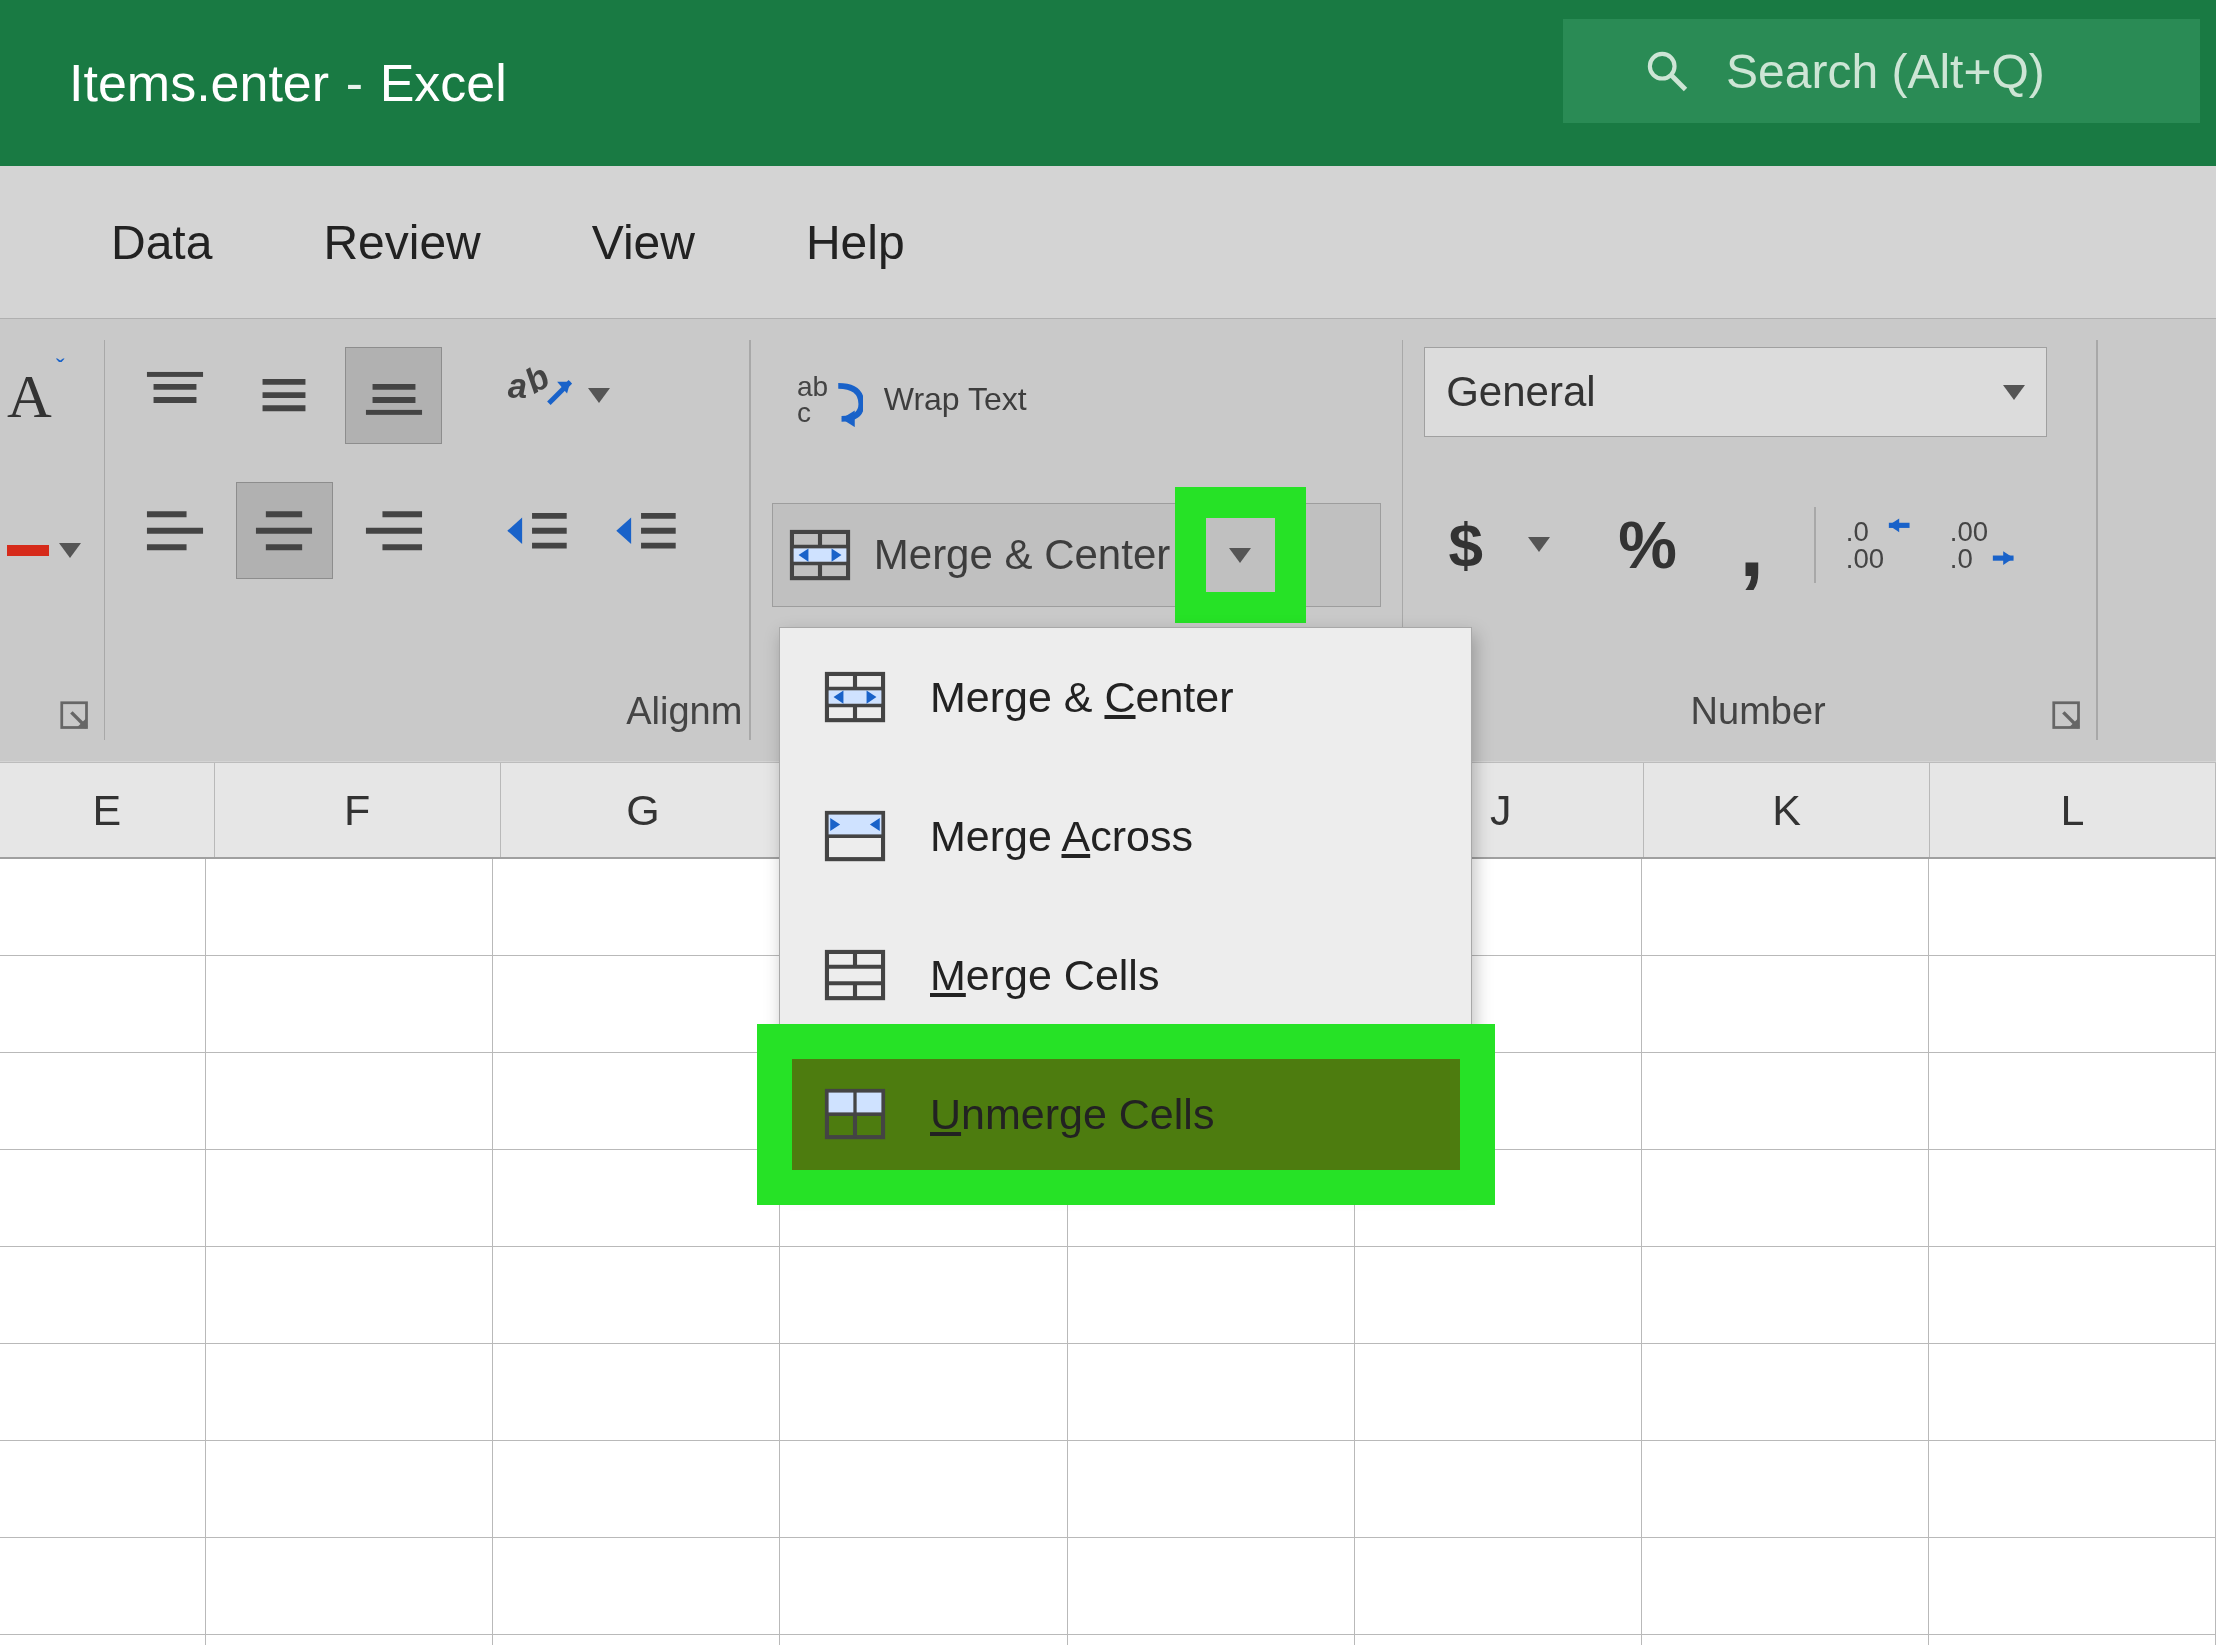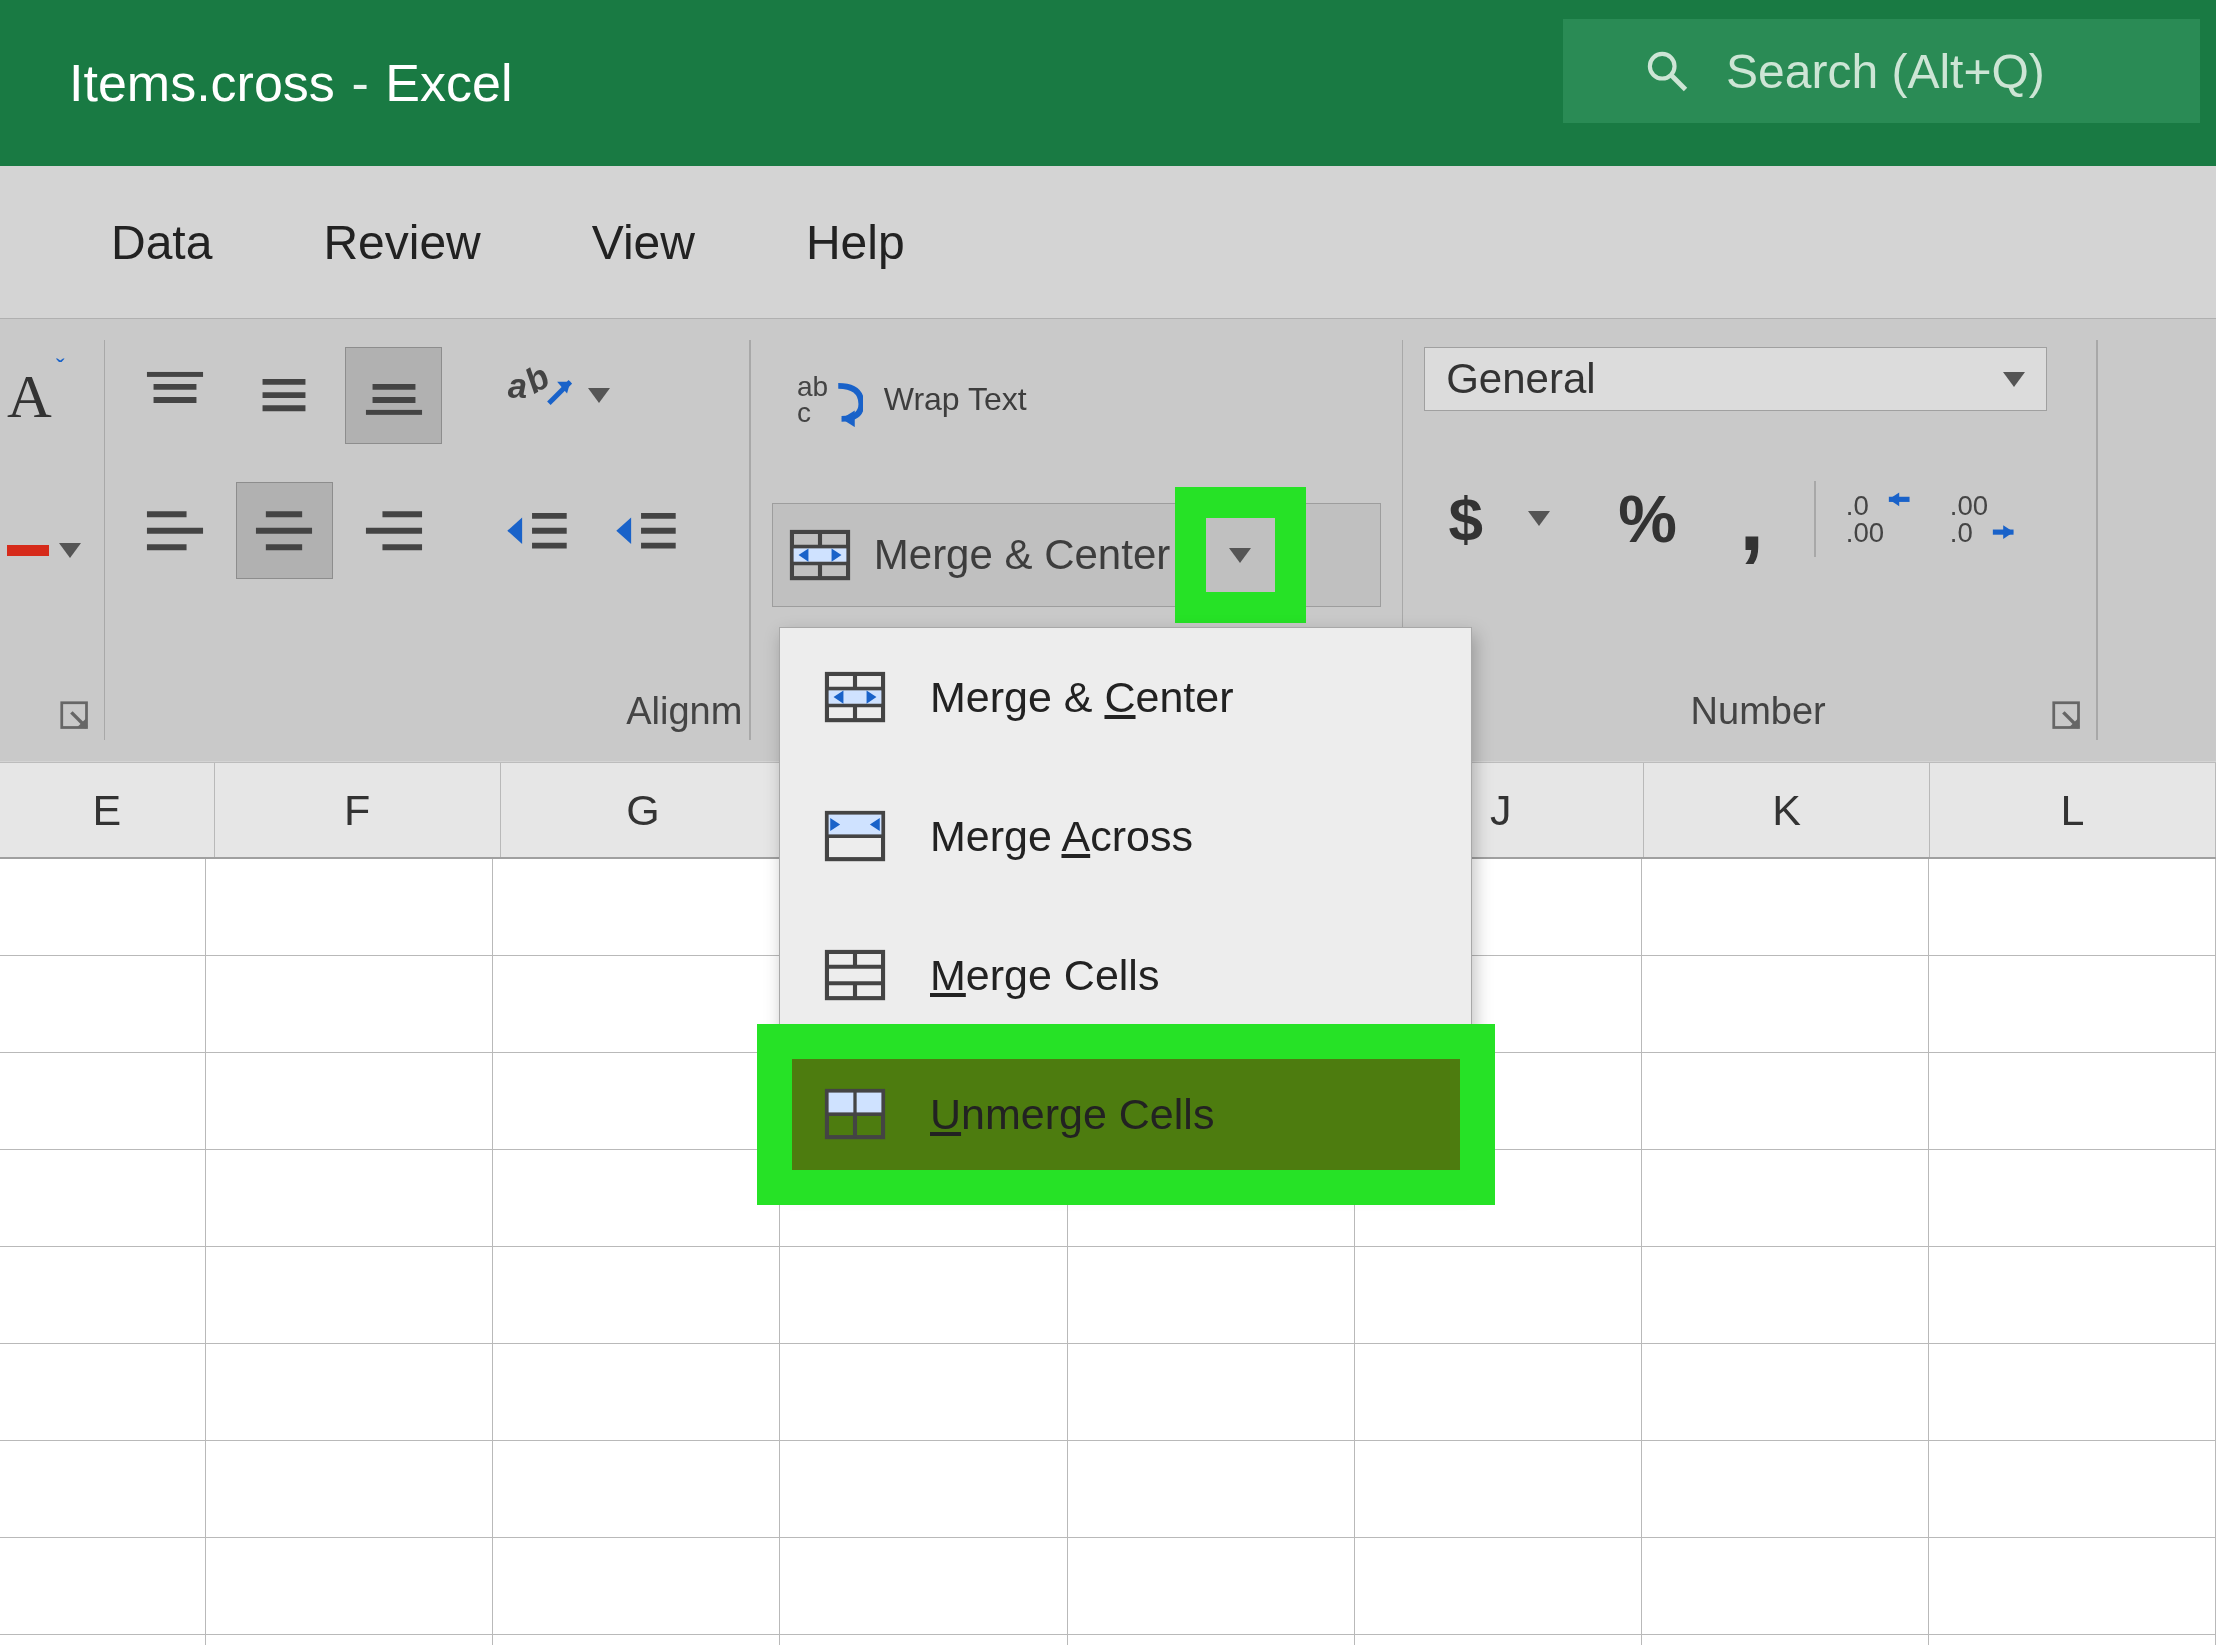--- a/index.html
+++ b/index.html
@@ -158,21 +158,21 @@
   
   .wrapbtn{
     display:flex;align-items:center;gap:21px;
     padding:0 25px;height:104px;
     font-size:32px;color:#3d3d3d;
   }
   .wrapbtn svg{width:66px;}
 
   
   .numfmt{
-    width:623px;height:64px;
+    width:623px;height:90px;
     border:1.4px solid #a0a0a0;
     background:#dcdcdc;
     display:flex;align-items:center;justify-content:space-between;
     padding:12px 21px;
     font-size:42px;color:#333;
   }
   .numrow{display:flex;align-items:center;gap:21px;padding-top:28px;}
   .numrow .itm{display:flex;align-items:center;justify-content:center;width:83px;height:83px;}
   .numrow .itm svg{width:69px;}
   .numrow .sep{width:1.4px;height:76px;background:#a8a8a8;}
@@ -366,21 +366,21 @@
     </g>
     <g id="search">
       <circle cx="28" cy="28" r="18" fill="none" stroke="#cde5d5" stroke-width="6"></circle>
       <line x1="42" y1="42" x2="62" y2="62" stroke="#cde5d5" stroke-width="7"></line>
     </g>
   </defs>
 </svg>
 
 <div class="titlebar">
   <div class="title">
-    <span>Items.cross</span>
+    <span>Items.enter</span>
     <span class="dash">-</span>
     <span>Excel</span>
   </div>
   <div class="searchbox">
     <svg viewBox="0 0 70 70">
         <use href="#search"></use>
       </svg>
     <span>Search (Alt+Q)</span>
   </div>
 </div>

